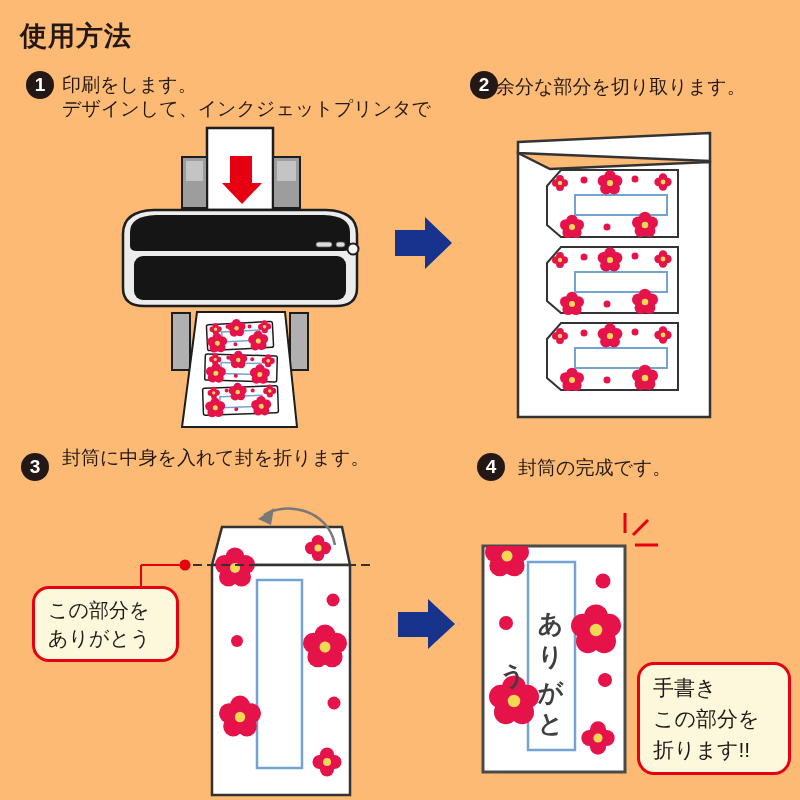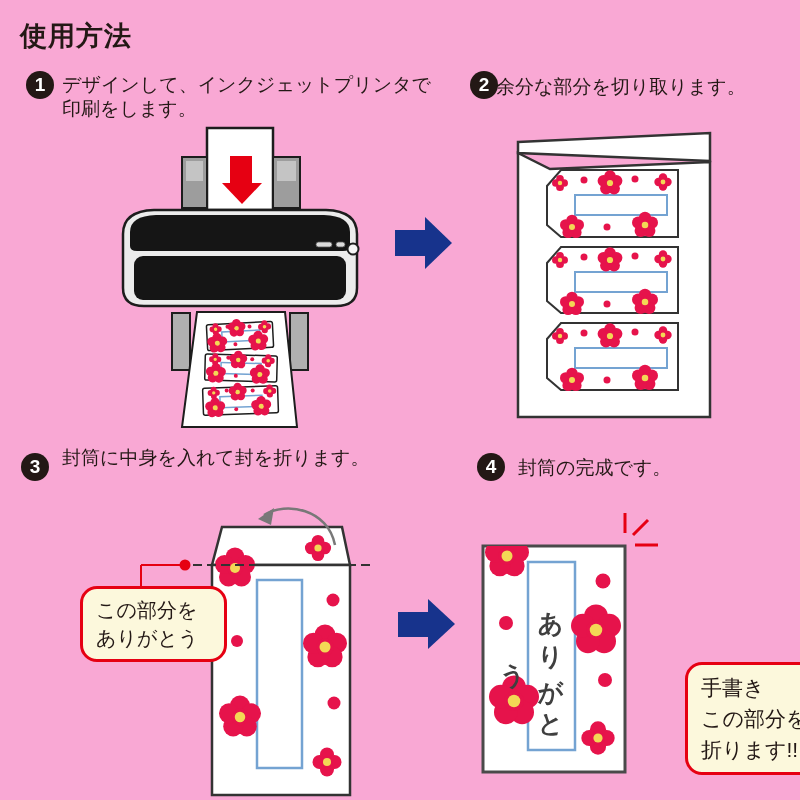--- a/index.html
+++ b/index.html
@@ -1,31 +1,31 @@
 <!DOCTYPE html>
 <html><head>
 <meta charset="utf-8">
 <style>
   html,body{margin:0;padding:0;background:#fff;}
   #canvas{
-    position:relative;width:800px;height:800px;background:#f9a8d4;overflow:hidden;
+    position:relative;width:800px;height:800px;background:#fdba74;overflow:hidden;
     font-family:"Liberation Sans",sans-serif;color:#231815;
   }
   .abs{position:absolute;}
   #page-title{
     left:20px;top:18px;font-size:27px;font-weight:600;letter-spacing:1px;
   }
   .badge{
     width:28px;height:28px;border-radius:50%;background:#231815;color:#fff;
     font-size:19px;font-weight:bold;line-height:28px;text-align:center;
   }
   .step-text{font-size:19px;line-height:24px;letter-spacing:0;}
   .callout{
     background:#fcf8dc;border:3px solid #e60012;border-radius:17px;
-    box-sizing:border-box;padding:7px 13px;font-size:20px;line-height:28px;color:#231815;margin-left:48px;
+    box-sizing:border-box;padding:7px 13px;font-size:20px;line-height:28px;color:#231815;
   }
   #callout-handwriting{font-size:21px;line-height:31px;}
   #envelope-message{
     writing-mode:vertical-rl;text-orientation:upright;
     font-size:25px;line-height:38px;letter-spacing:6px;color:#3f3f3f;
     width:38px;height:172px;text-align:center;font-weight:600;
   }
   svg{display:block;}
 </style>
 </head>
@@ -56,22 +56,22 @@
         </g>
         <circle cx="0" cy="0" r="4" fill="#f3d855"></circle>
       </g>
     </defs>
   </svg>
 
   <div id="page-title" class="abs">使用方法</div>
 
   <div class="abs badge" style="left:26px;top:71px;">1</div>
   <div class="abs step-text" style="left:62px;top:73px;">
+    <div>印刷をします。</div>
     <div>デザインして、インクジェットプリンタで</div>
-    <div>印刷をします。</div>
   </div>
 
   <div class="abs badge" style="left:470px;top:71px;">2</div>
   <div class="abs step-text" style="left:496px;top:75px;">余分な部分を切り取ります。</div>
 
   <div class="abs badge" style="left:21px;top:453px;">3</div>
   <div class="abs step-text" style="left:62px;top:446px;">封筒に中身を入れて封を折ります。</div>
 
   <div class="abs badge" style="left:477px;top:453px;">4</div>
   <div class="abs step-text" style="left:518px;top:456px;text-align:center;">封筒の完成です。</div>

